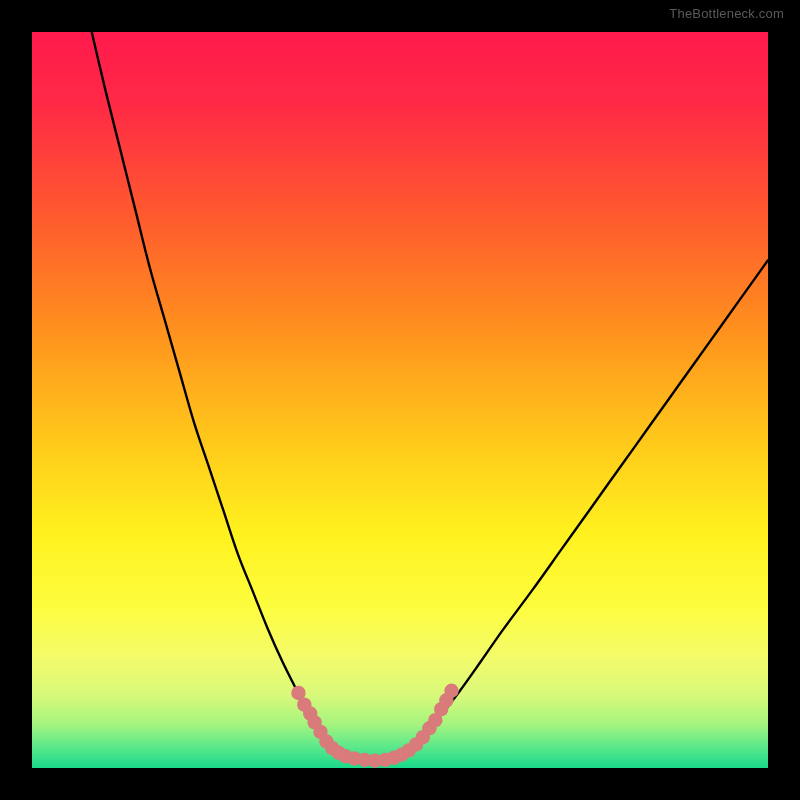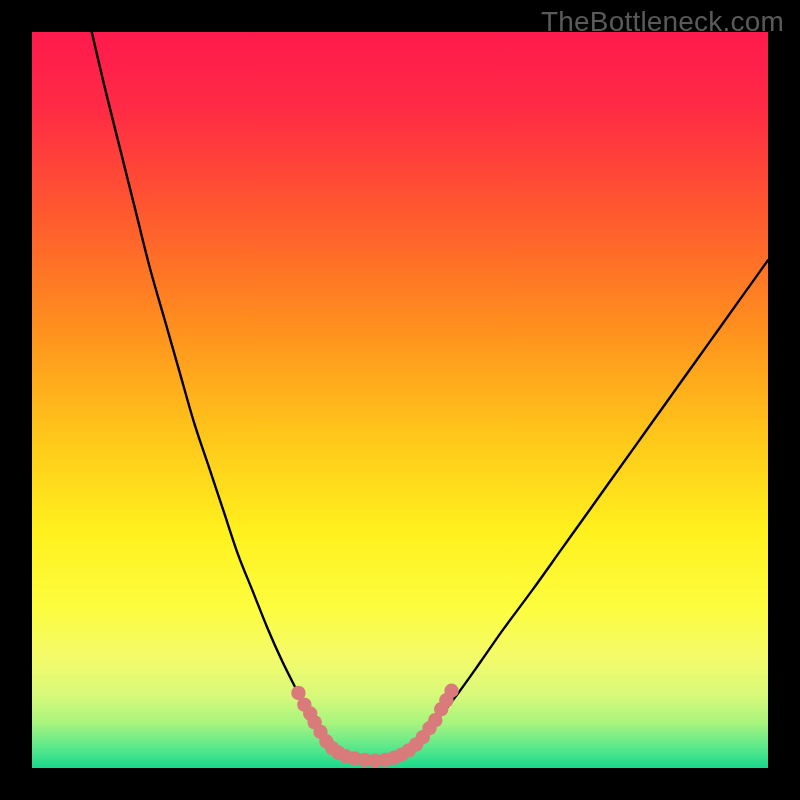--- a/index.html
+++ b/index.html
@@ -25,21 +25,21 @@
     left: 32px;
     width: 736px;
     height: 736px;
     overflow: hidden;
   }
   .watermark {
     position: absolute;
     top: 6px;
     right: 16px;
     color: #5a5a5a;
-    font-size: 28px;
+    font-size: 13px;
     font-weight: 400;
     letter-spacing: 0.2px;
   }
   svg {
     display: block;
   }
 </style>
 </head>
 <body>
 

